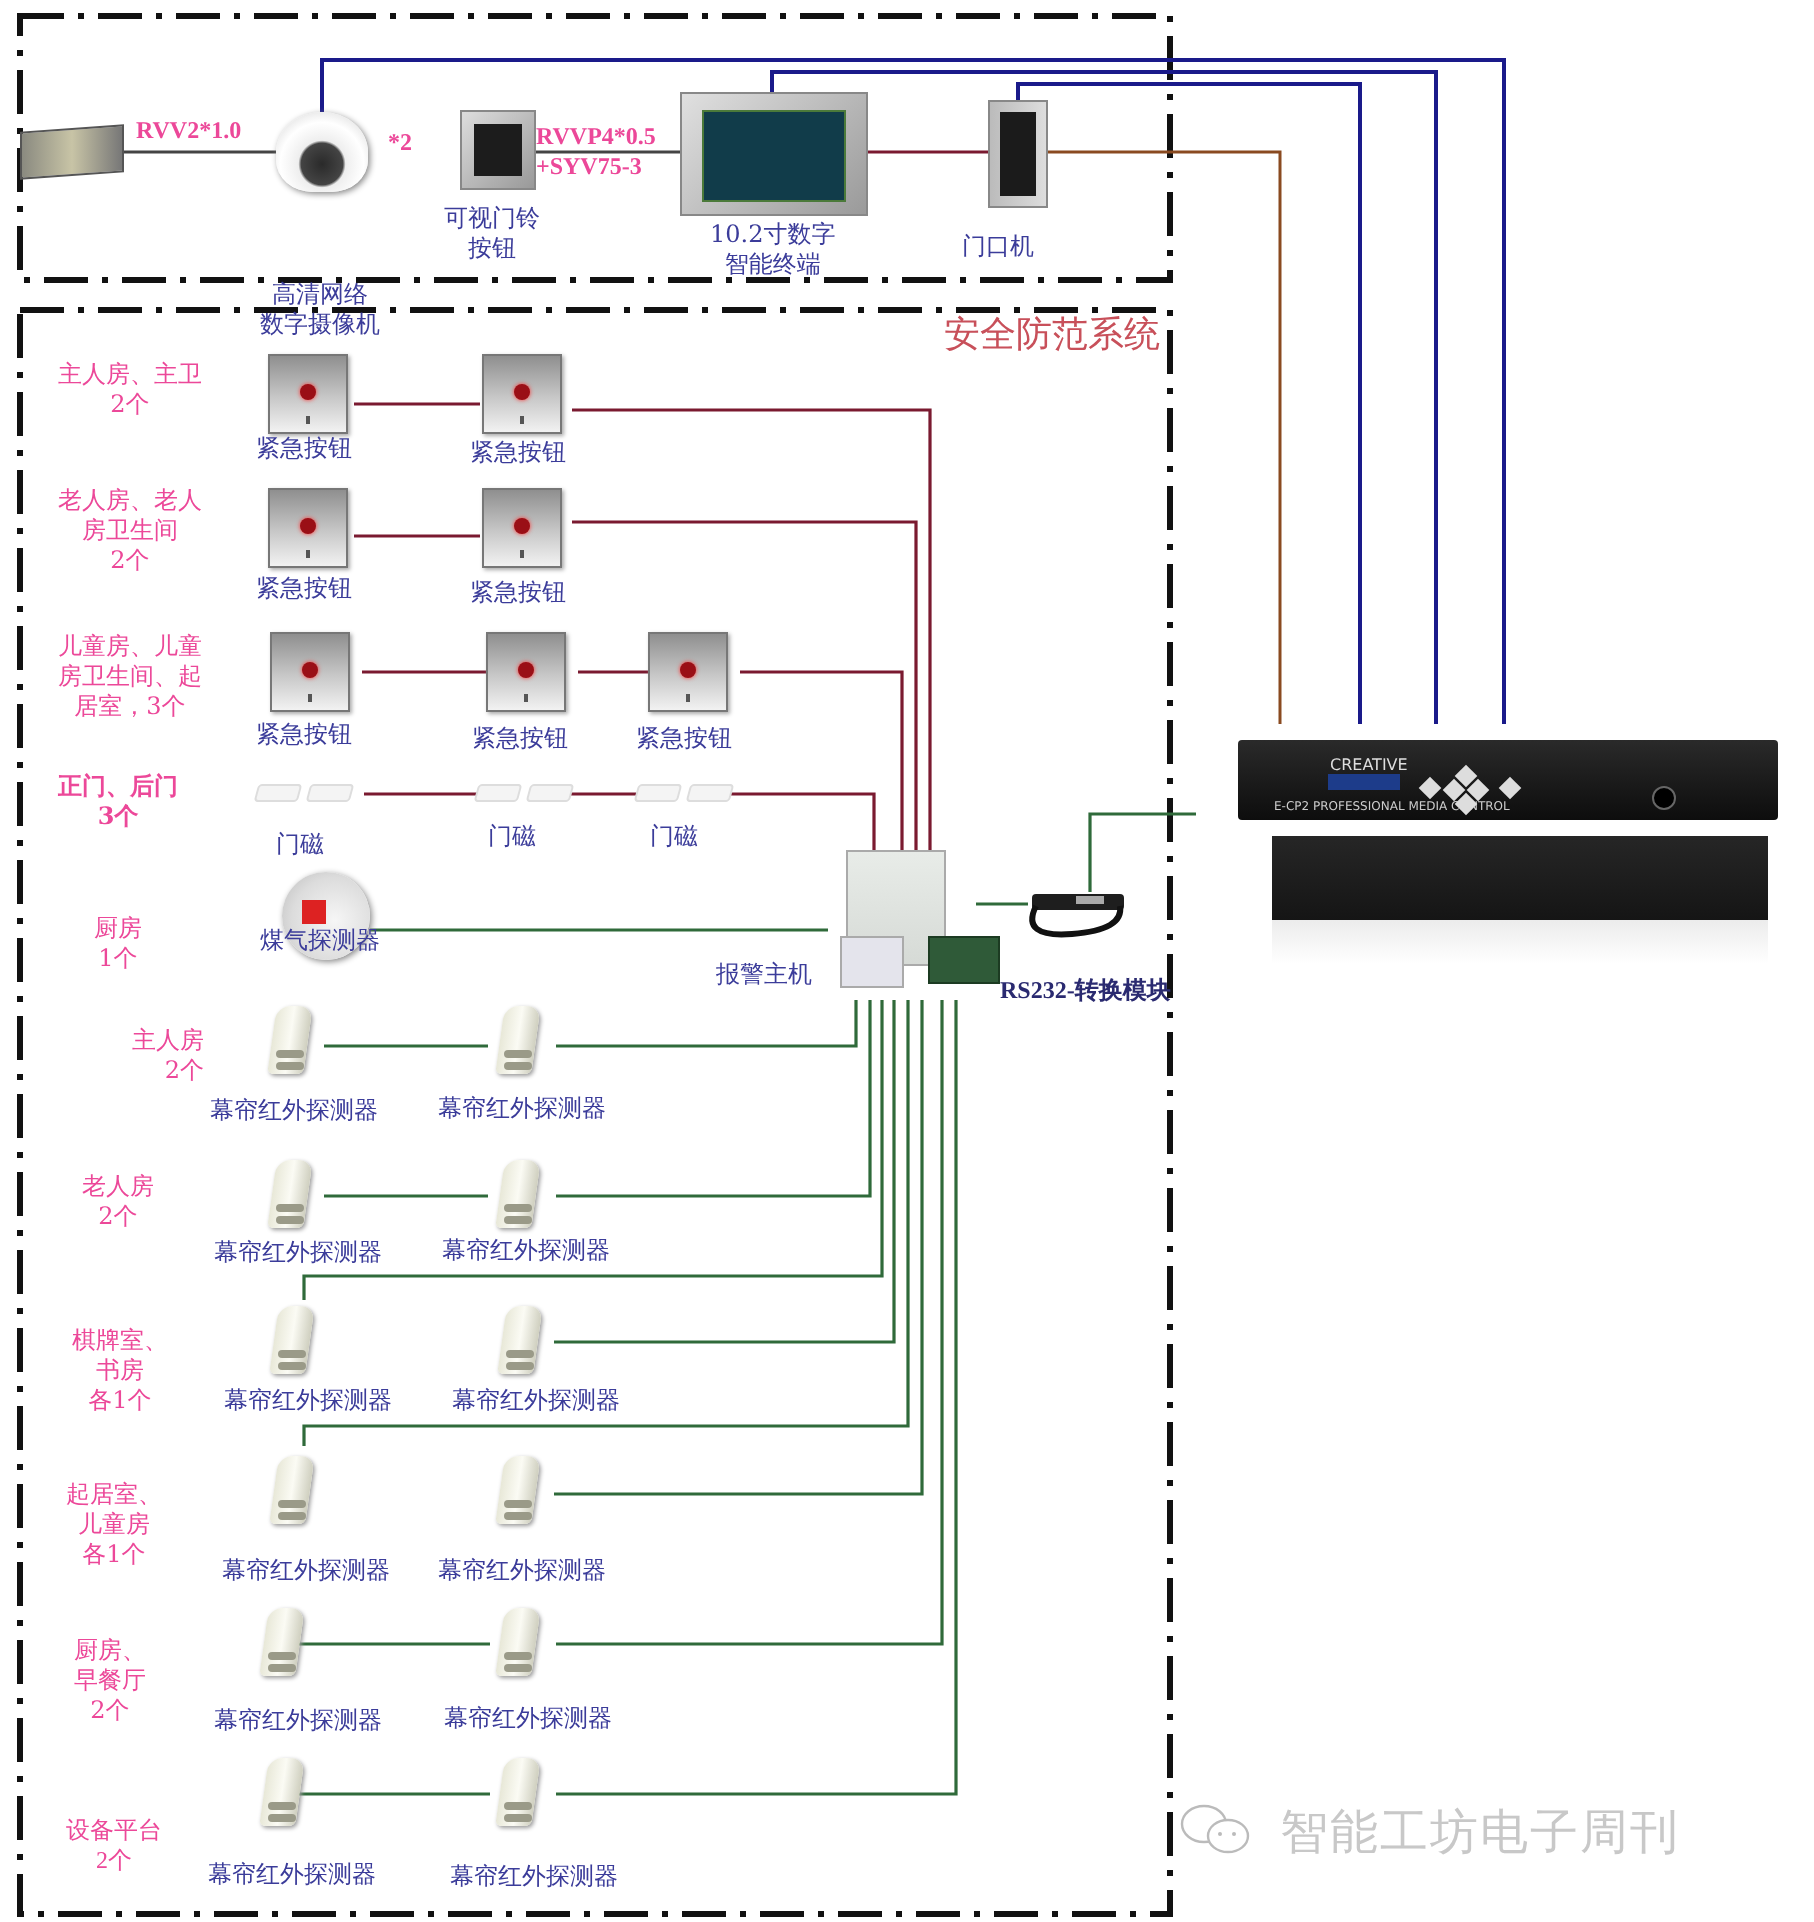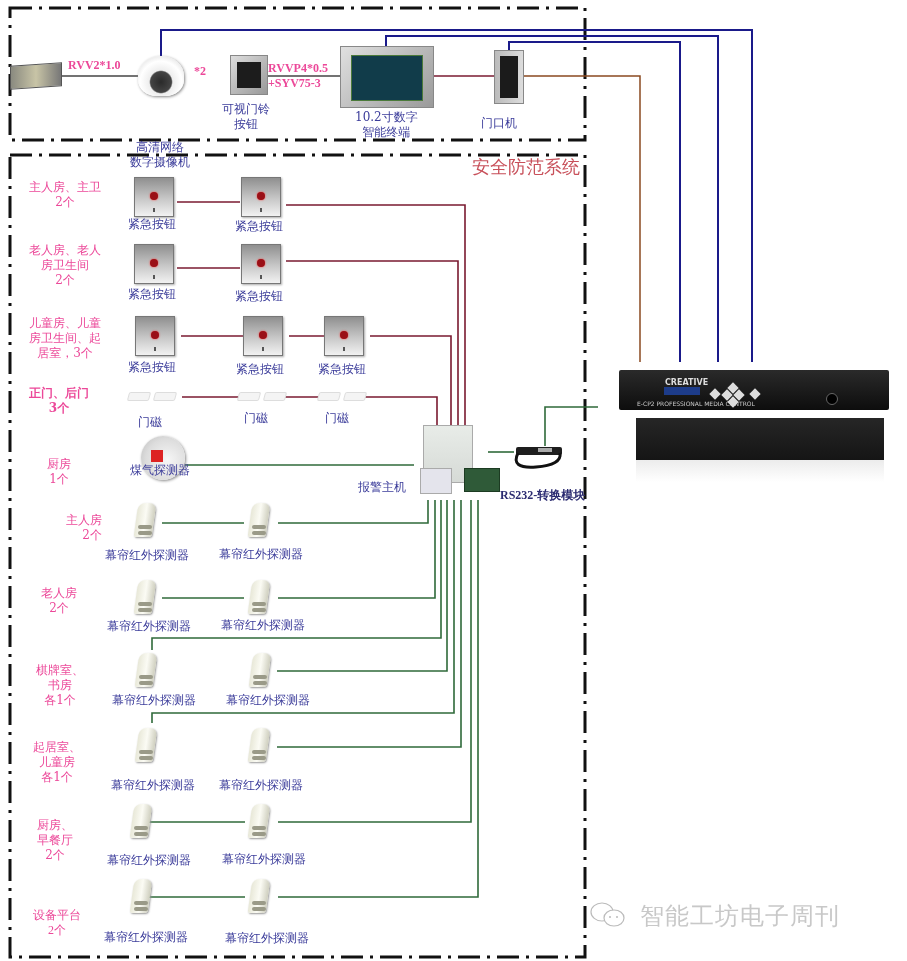--- a/index.html
+++ b/index.html
@@ -28,21 +28,21 @@
   .cam{position:absolute;width:46px;height:40px;border-radius:50% 50% 40% 40%;background:radial-gradient(circle at 50% 65%,#2a2a2a 0%,#444 30%,#eee 34%,#fff 60%,#ccc 100%);box-shadow:1px 1px 3px #888;}
   .doorbell{position:absolute;width:36px;height:38px;background:linear-gradient(135deg,#ddd,#999);border:1px solid #888;}
   .doorbell i{position:absolute;left:6px;top:6px;width:24px;height:26px;background:#1c1c1c;}
   .terminal{position:absolute;width:92px;height:60px;background:linear-gradient(135deg,#e0e0e0,#9a9a9a);border:1px solid #888;}
   .terminal i{position:absolute;left:10px;top:8px;width:70px;height:44px;background:#113c4a;border:1px solid #4b7a3a;}
   .outdoor{position:absolute;width:28px;height:52px;background:linear-gradient(90deg,#bbb,#ddd);border:1px solid #888;}
   .outdoor i{position:absolute;left:5px;top:5px;width:18px;height:42px;background:#1b1b1b;}
   .rack{position:absolute;left:619px;top:370px;width:270px;height:40px;background:linear-gradient(180deg,#2a2a2a,#0d0d0d);border-radius:2px;}
   .rack-rear{position:absolute;left:636px;top:418px;width:248px;height:42px;background:linear-gradient(180deg,#262626,#151515);}
   .rack-reflect{position:absolute;left:636px;top:460px;width:248px;height:22px;background:linear-gradient(180deg,rgba(200,200,200,.35),rgba(255,255,255,0));}
-  .rack-brand{position:absolute;left:665px;top:378px;color:#ddd;font-size:8px;font-family:"DejaVu Sans",sans-serif;font-weight:bold;}
+  .rack-brand{position:absolute;left:665px;top:378px;color:#ddd;font-size:8px;font-family:"DejaVu Sans",sans-serif;font-weight:normal;}
   .rack-model{position:absolute;left:637px;top:400px;color:#ccc;font-size:6px;font-family:"DejaVu Sans",sans-serif;}
   .rack-lcd{position:absolute;left:664px;top:387px;width:36px;height:8px;background:#1d3c8a;}
   .diamond{position:absolute;width:8px;height:8px;background:#ddd;transform:rotate(45deg);}
   .knob{position:absolute;left:826px;top:393px;width:10px;height:10px;border-radius:50%;background:#000;border:1px solid #666;}
   .watermark{position:absolute;left:604px;top:900px;color:#c8c8c8;font-size:24px;font-family:"DejaVu Sans",sans-serif;letter-spacing:1px;}
   .wm-icon{position:absolute;left:588px;top:900px;width:40px;height:30px;}
 </style>
 </head>
 <body>
 

